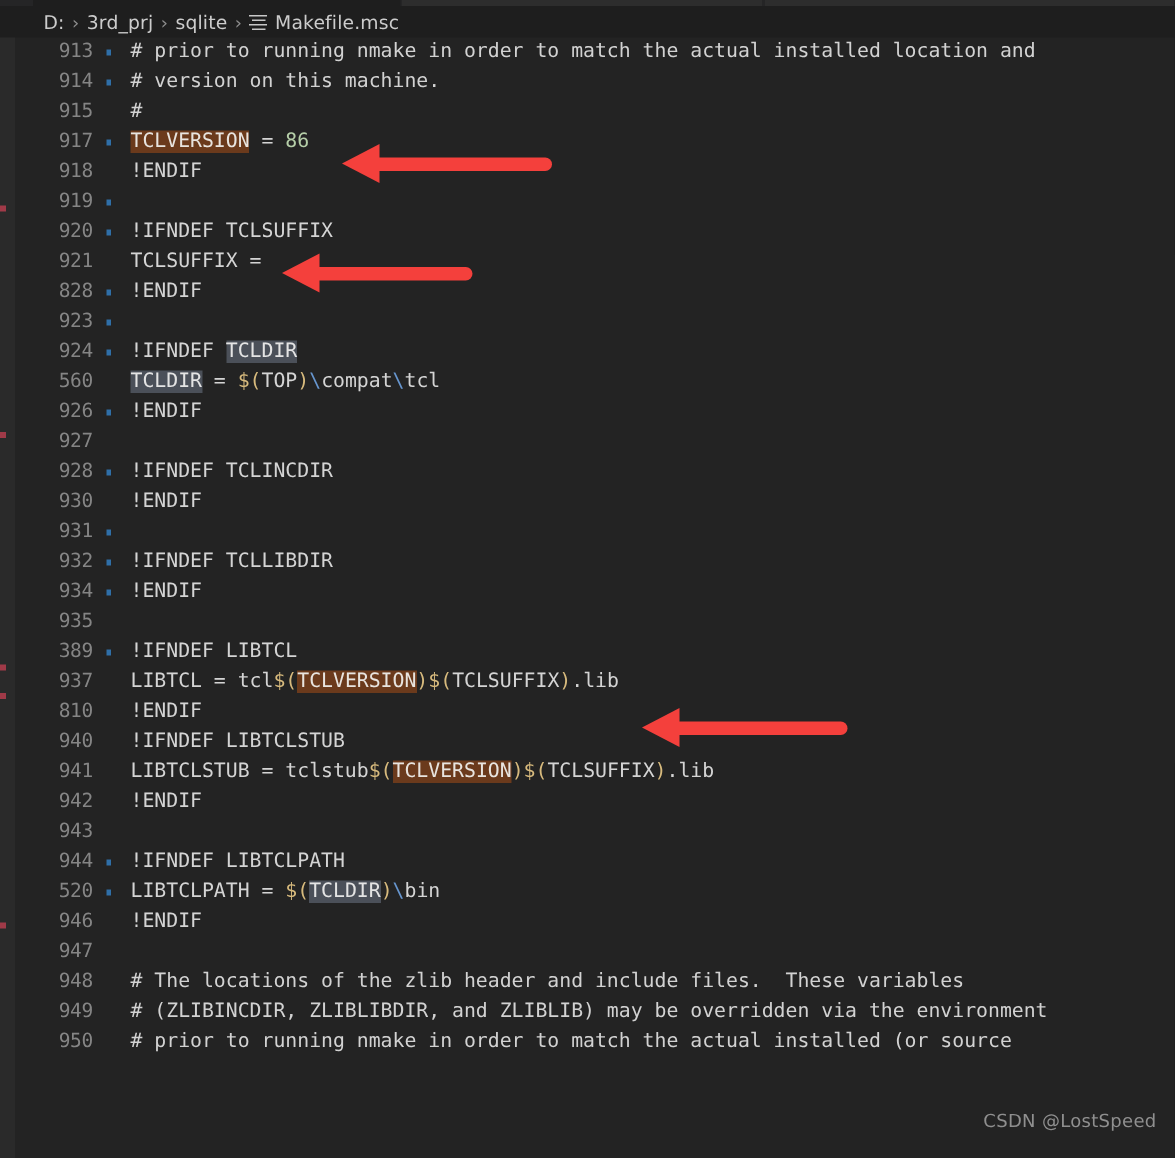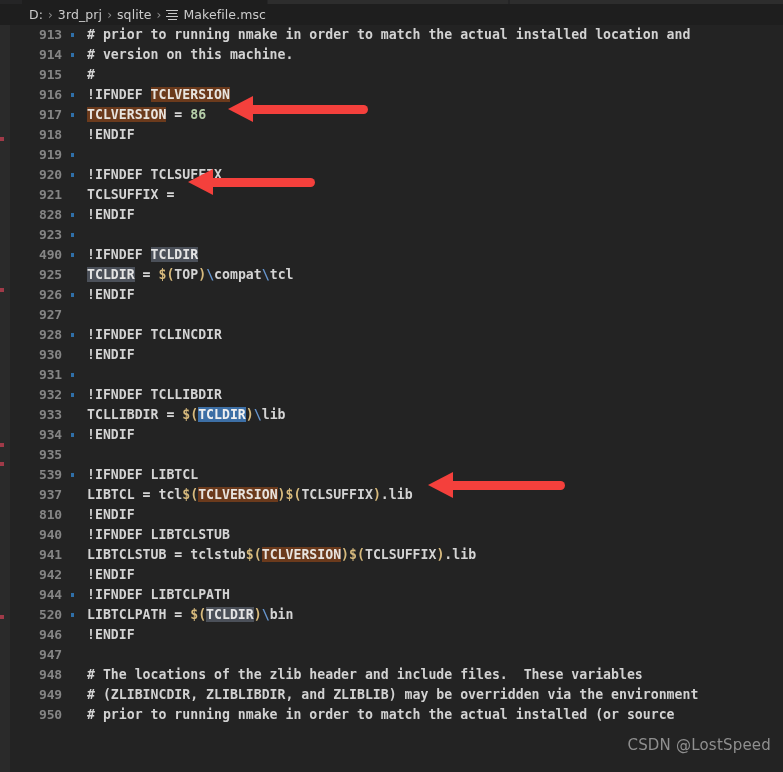--- a/index.html
+++ b/index.html
@@ -105,21 +105,20 @@
     position: absolute;
     left: 0; top: 0;
     width: 68px; height: 747px;
     background: #232323;
   }
   .code-surface {
     position: absolute;
     left: 0; top: 0;
     width: 773px; height: 747px;
     background: #232323;
-    font-weight: bold;
   }
 
   .line {
     position: relative;
     height: 20px;
     line-height: 20px;
     white-space: pre;
     font-family: "DejaVu Sans Mono", monospace;
     font-size: 13.2px;
   }
@@ -185,21 +184,21 @@
     border-bottom: 13px solid transparent;
     border-right: 25px solid #f4403c;
   }
 
   
   .watermark {
     position: absolute;
     right: 12px;
     bottom: 18px;
     font-family: "DejaVu Sans", sans-serif;
-    font-size: 15px;
+    font-size: 12px;
     color: #8f8f8f;
     letter-spacing: 0.2px;
     user-select: none;
   }
 </style>
 </head>
 <body>
 
 <div class="tabstrip">
   <div class="tab-a"></div>
@@ -230,45 +229,44 @@
     <div class="ruler-mark" style="top: 437px;"></div>
     <div class="ruler-mark" style="top: 590px;"></div>
   </div>
 
 <div class="editor">
   <div class="gutter"></div>
   <div class="code-surface" id="code-surface">
       <div class="line"><span class="lineno">913</span><span class="lineblue"></span><span class="linetext"><span class="t-cmt"># prior to running nmake in order to match the actual installed location and</span></span></div>
       <div class="line"><span class="lineno">914</span><span class="lineblue"></span><span class="linetext"><span class="t-cmt"># version on this machine.</span></span></div>
       <div class="line"><span class="lineno">915</span><span class="linetext"><span class="t-cmt">#</span></span></div>
-      <div class="line"><span class="lineno">916</span><span class="lineblue"></span><span class="linetext"><span class="t-dir">!IFNDEF </span><span class="t-dir hl-orange">TCLVERSION</span></span></div>
       <div class="line"><span class="lineno">917</span><span class="lineblue"></span><span class="linetext"><span class="t-dir hl-orange">TCLVERSION</span><span class="t-op"> = </span><span class="t-num">86</span></span></div>
       <div class="line"><span class="lineno">918</span><span class="linetext"><span class="t-dir">!ENDIF</span></span></div>
       <div class="line"><span class="lineno">919</span><span class="lineblue"></span><span class="linetext"></span></div>
       <div class="line"><span class="lineno">920</span><span class="lineblue"></span><span class="linetext"><span class="t-dir">!IFNDEF TCLSUFFIX</span></span></div>
       <div class="line"><span class="lineno">921</span><span class="linetext"><span class="t-dir">TCLSUFFIX =</span></span></div>
       <div class="line"><span class="lineno">828</span><span class="lineblue"></span><span class="linetext"><span class="t-dir">!ENDIF</span></span></div>
       <div class="line"><span class="lineno">923</span><span class="lineblue"></span><span class="linetext"></span></div>
-      <div class="line"><span class="lineno">490</span><span class="lineblue"></span><span class="linetext"><span class="t-dir">!IFNDEF </span><span class="t-dir hl-gray">TCLDIR</span></span></div>
-      <div class="line"><span class="lineno">925</span><span class="linetext"><span class="t-dir hl-gray">TCLDIR</span><span class="t-op"> = </span><span class="t-punc">$(</span><span class="t-plain">TOP</span><span class="t-punc">)</span><span class="t-esc">\</span><span class="t-plain">compat</span><span class="t-esc">\</span><span class="t-plain">tcl</span></span></div>
+      <div class="line"><span class="lineno">924</span><span class="lineblue"></span><span class="linetext"><span class="t-dir">!IFNDEF </span><span class="t-dir hl-gray">TCLDIR</span></span></div>
+      <div class="line"><span class="lineno">560</span><span class="linetext"><span class="t-dir hl-gray">TCLDIR</span><span class="t-op"> = </span><span class="t-punc">$(</span><span class="t-plain">TOP</span><span class="t-punc">)</span><span class="t-esc">\</span><span class="t-plain">compat</span><span class="t-esc">\</span><span class="t-plain">tcl</span></span></div>
       <div class="line"><span class="lineno">926</span><span class="lineblue"></span><span class="linetext"><span class="t-dir">!ENDIF</span></span></div>
       <div class="line"><span class="lineno">927</span><span class="linetext"></span></div>
       <div class="line"><span class="lineno">928</span><span class="lineblue"></span><span class="linetext"><span class="t-dir">!IFNDEF TCLINCDIR</span></span></div>
       <div class="line"><span class="lineno">930</span><span class="linetext"><span class="t-dir">!ENDIF</span></span></div>
       <div class="line"><span class="lineno">931</span><span class="lineblue"></span><span class="linetext"></span></div>
       <div class="line"><span class="lineno">932</span><span class="lineblue"></span><span class="linetext"><span class="t-dir">!IFNDEF TCLLIBDIR</span></span></div>
-      <div class="line"><span class="lineno">933</span><span class="linetext"><span class="t-op">TCLLIBDIR = </span><span class="t-punc">$(</span><span class="t-plain hl-blue">TCLDIR</span><span class="t-punc">)</span><span class="t-esc">\</span><span class="t-plain">lib</span></span></div>
       <div class="line"><span class="lineno">934</span><span class="lineblue"></span><span class="linetext"><span class="t-dir">!ENDIF</span></span></div>
       <div class="line"><span class="lineno">935</span><span class="linetext"></span></div>
-      <div class="line"><span class="lineno">539</span><span class="lineblue"></span><span class="linetext"><span class="t-dir">!IFNDEF LIBTCL</span></span></div>
+      <div class="line"><span class="lineno">389</span><span class="lineblue"></span><span class="linetext"><span class="t-dir">!IFNDEF LIBTCL</span></span></div>
       <div class="line"><span class="lineno">937</span><span class="linetext"><span class="t-op">LIBTCL = tcl</span><span class="t-punc">$(</span><span class="t-plain hl-orange">TCLVERSION</span><span class="t-punc">)</span><span class="t-punc">$(</span><span class="t-plain">TCLSUFFIX</span><span class="t-punc">)</span><span class="t-plain">.lib</span></span></div>
       <div class="line"><span class="lineno">810</span><span class="linetext"><span class="t-dir">!ENDIF</span></span></div>
       <div class="line"><span class="lineno">940</span><span class="linetext"><span class="t-dir">!IFNDEF LIBTCLSTUB</span></span></div>
       <div class="line"><span class="lineno">941</span><span class="linetext"><span class="t-op">LIBTCLSTUB = tclstub</span><span class="t-punc">$(</span><span class="t-plain hl-orange">TCLVERSION</span><span class="t-punc">)</span><span class="t-punc">$(</span><span class="t-plain">TCLSUFFIX</span><span class="t-punc">)</span><span class="t-plain">.lib</span></span></div>
       <div class="line"><span class="lineno">942</span><span class="linetext"><span class="t-dir">!ENDIF</span></span></div>
+      <div class="line"><span class="lineno">943</span><span class="linetext"></span></div>
       <div class="line"><span class="lineno">944</span><span class="lineblue"></span><span class="linetext"><span class="t-dir">!IFNDEF LIBTCLPATH</span></span></div>
       <div class="line"><span class="lineno">520</span><span class="lineblue"></span><span class="linetext"><span class="t-op">LIBTCLPATH = </span><span class="t-punc">$(</span><span class="t-plain hl-gray">TCLDIR</span><span class="t-punc">)</span><span class="t-esc">\</span><span class="t-plain">bin</span></span></div>
       <div class="line"><span class="lineno">946</span><span class="linetext"><span class="t-dir">!ENDIF</span></span></div>
       <div class="line"><span class="lineno">947</span><span class="linetext"></span></div>
       <div class="line"><span class="lineno">948</span><span class="linetext"><span class="t-cmt"># The locations of the zlib header and include files.  These variables</span></span></div>
       <div class="line"><span class="lineno">949</span><span class="linetext"><span class="t-cmt"># (ZLIBINCDIR, ZLIBLIBDIR, and ZLIBLIB) may be overridden via the environment</span></span></div>
       <div class="line"><span class="lineno">950</span><span class="linetext"><span class="t-cmt"># prior to running nmake in order to match the actual installed (or source</span></span></div>
     </div>
 </div>
 

